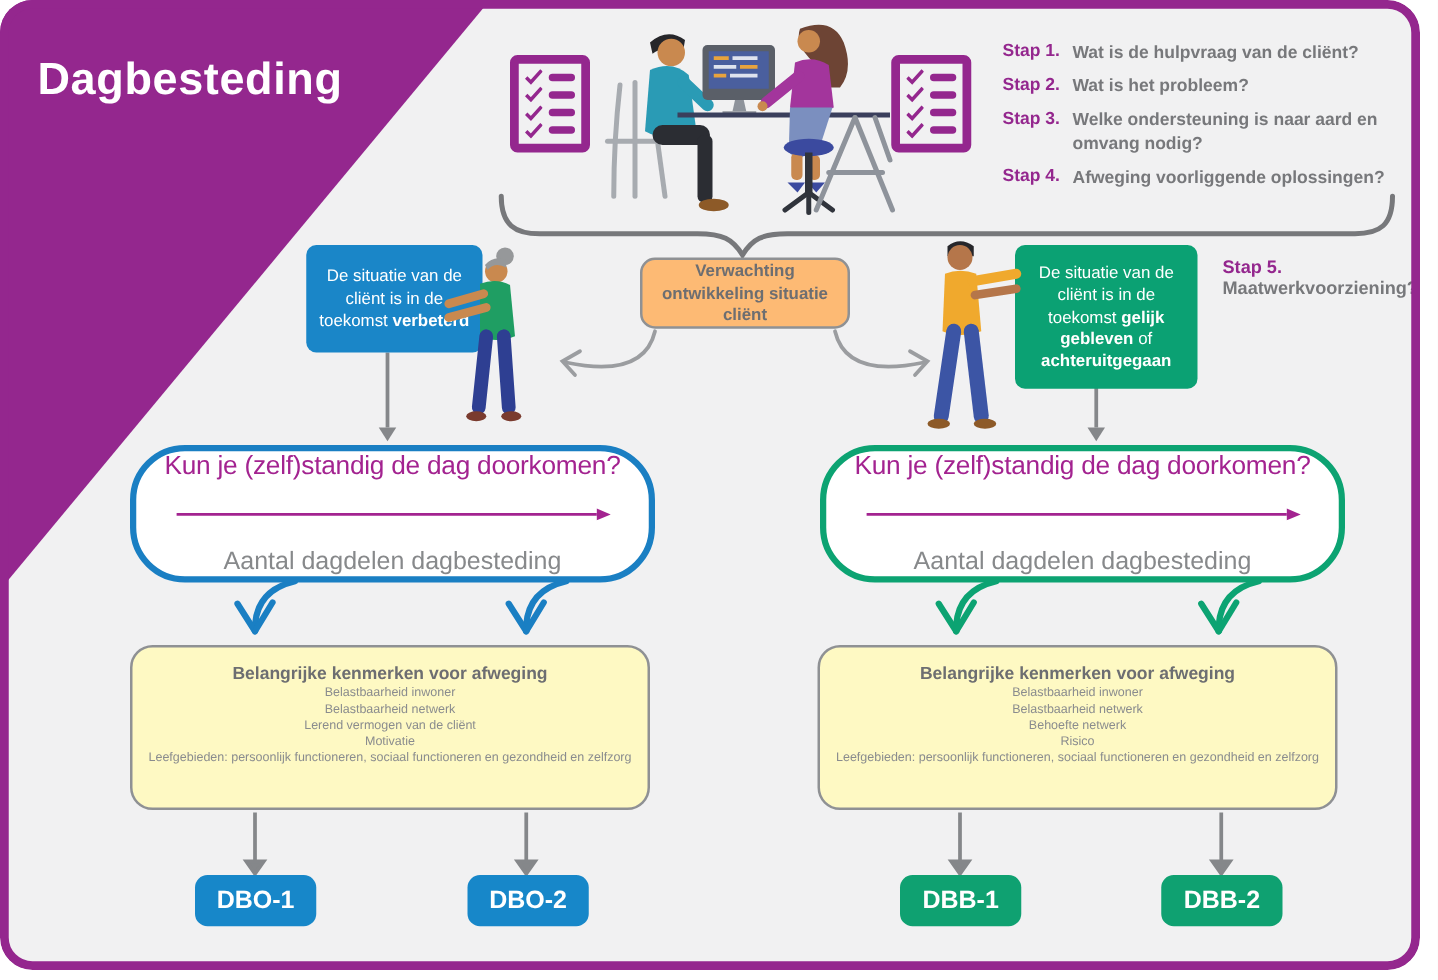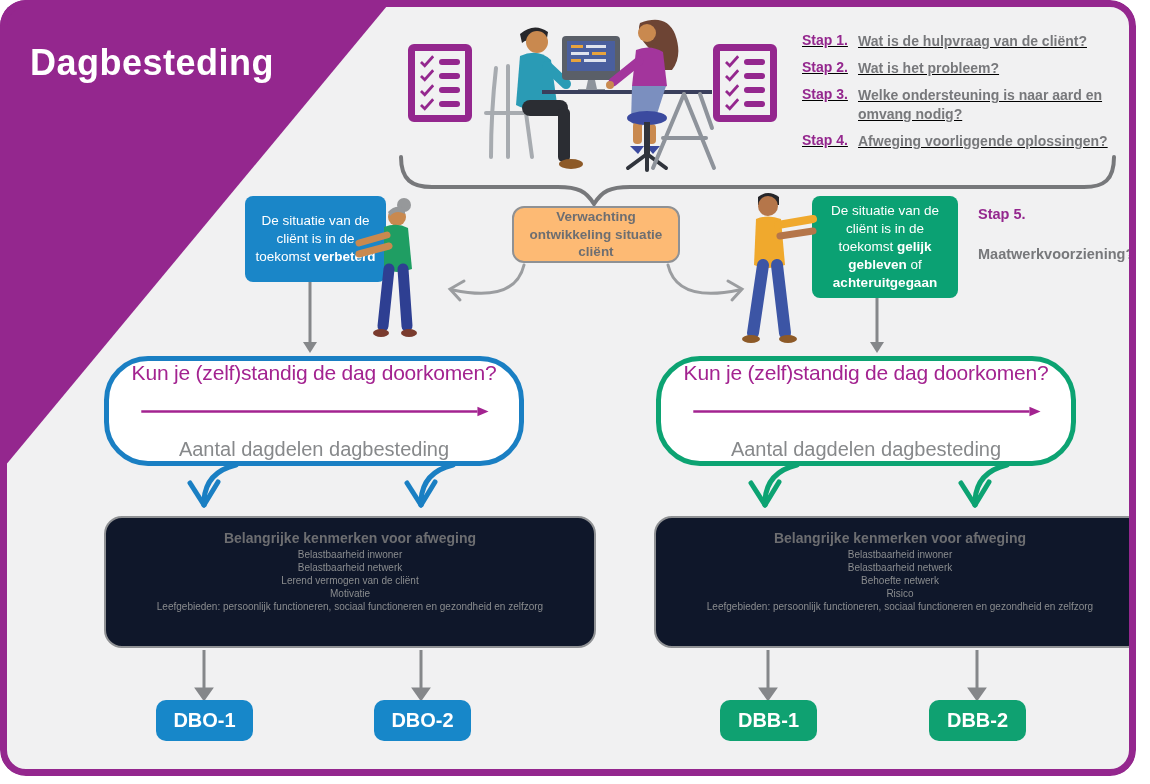--- a/index.html
+++ b/index.html
@@ -25,55 +25,55 @@
   
   .checklist {
     position:absolute; width:64px; height:78px; z-index:3;
     border:7px solid #94278e; border-radius:6px; background:#f1f1f2;
     display:flex; flex-direction:column; justify-content:space-evenly; padding:3px 5px;
   }
   .cl-row { display:flex; align-items:center; gap:5px; }
   .cl-bar { width:22px; height:6px; background:#94278e; border-radius:3px; }
   
   #steps { position:absolute; left:802px; top:32px; width:320px; display:flex; flex-direction:column; gap:9px; z-index:3; }
-  .step-row { display:flex;text-decoration:underline; }
+  .step-row { display:flex; }
   .step-label { width:56px; flex:0 0 56px; color:#94278e; font-weight:bold; font-size:14px; }
   .step-text  { width:258px; color:#77787b; font-weight:bold; font-size:14px; line-height:1.3; }
   #step5 { position:absolute; left:978px; top:206px; width:160px; z-index:3; }
-  #step5 .step-label { width:auto; display:block; margin-bottom:23px; font-size:14.5px;}
+  #step5 .step-label { width:auto; display:block; margin-bottom:0; font-size:14.5px;}
   #step5 .step-text { width:auto; font-size:14.5px; }
   
   #expectation-box {
     position:absolute; left:512px; top:206px; width:168px; height:57px; z-index:4;
     background:#fdba74; border:2px solid #8f9194; border-radius:12px;
     display:flex; align-items:center; justify-content:center; text-align:center;
     color:#6d6e71; font-weight:bold; font-size:13.5px; line-height:1.3; padding:4px 10px;
   }
   
   .sign {
     position:absolute; z-index:4; color:#ffffff; font-size:13.5px; line-height:1.32;
     border-radius:8px; display:flex; align-items:center; justify-content:center;
     text-align:center; padding:8px 10px;
   }
   #sign-left  { left:245px; top:196px; width:141px; height:86px; background:#1a86c8; }
-  #sign-right { left:812px; top:196px; width:146px; height:102px; background:#0ba173;text-align:center; }
+  #sign-right { left:812px; top:196px; width:146px; height:115px; background:#0ba173;text-align:center; }
   
   .question-box {
     position:absolute; top:356px; width:420px; height:110px; z-index:4;
     background:#ffffff; border-radius:44px;
     display:flex; flex-direction:column; align-items:center; justify-content:center; gap:20px;
   }
   #question-box-left  { left:104px; border:5px solid #1a7fc3; }
   #question-box-right { left:656px; border:5px solid #0ca372; }
   .question { color:#a32390; font-size:21px; white-space:nowrap; letter-spacing:-0.2px; }
   .axis-label { color:#87898b; font-size:20px; }
   
   .criteria-box {
-    position:absolute; top:516px; width:492px; height:132px; z-index:4;
-    background:#0f172a; border:2px solid #8f9194; border-radius:18px;
+    position:absolute; top:516px; width:416px; height:132px; z-index:4;
+    background:#fef9c3; border:2px solid #8f9194; border-radius:18px;
     text-align:center; padding:12px 8px 6px 8px;
   }
   #criteria-box-left { left:104px; } #criteria-box-right { left:654px; }
   .criteria-title { color:#6d6e71; font-weight:bold; font-size:14px; margin-bottom:2px; }
   .criteria-item { color:#8a8c8e; font-size:10px; line-height:1.3; }
   
   .outcome-btn {
     position:absolute; top:700px; width:97px; height:41px; z-index:4;
     border:none; border-radius:10px; color:#ffffff; font-weight:bold; font-size:20px;
     font-family:"Liberation Sans", sans-serif;

